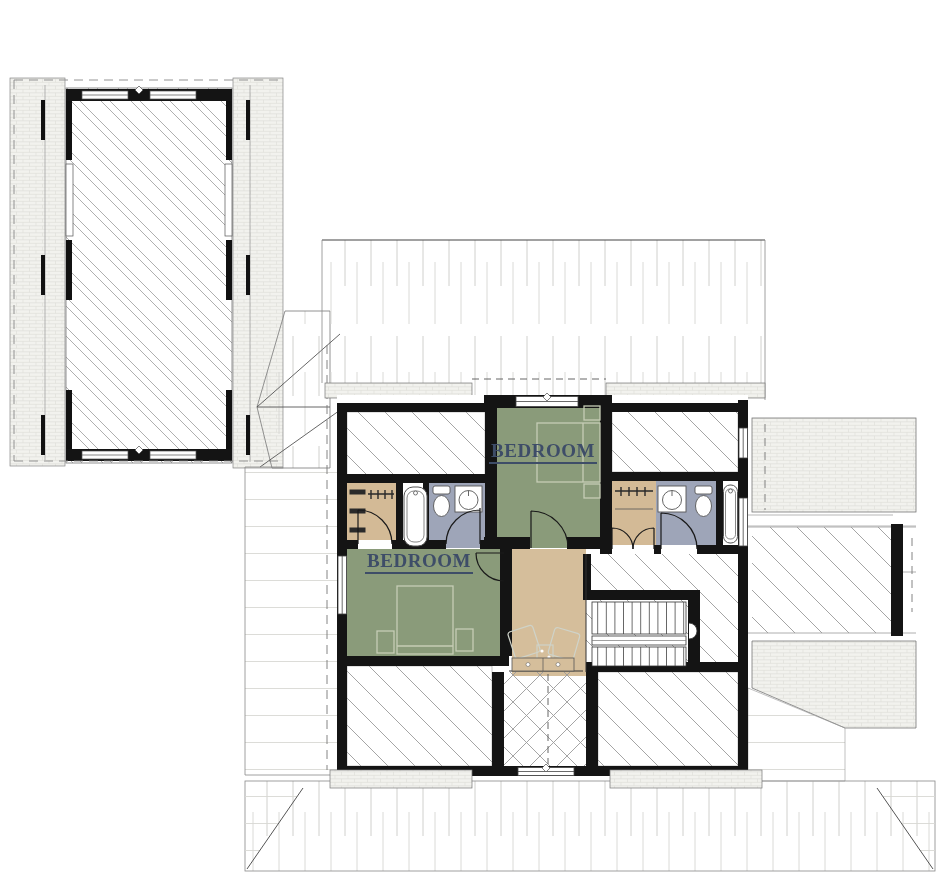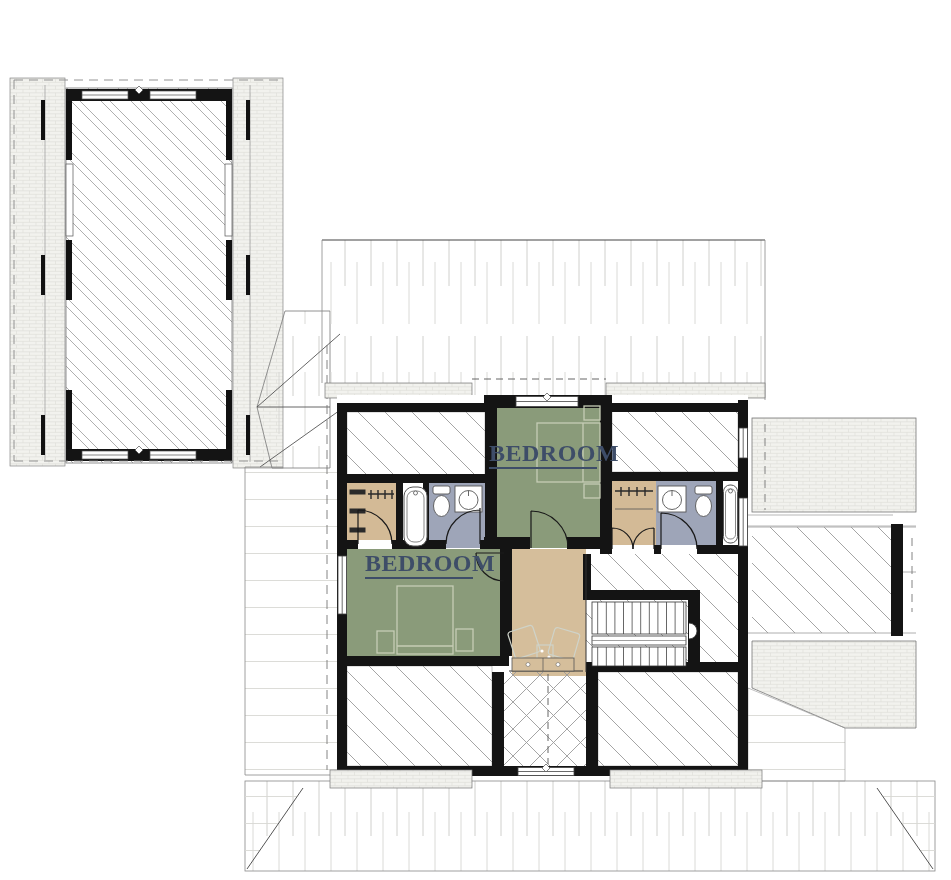--- a/index.html
+++ b/index.html
@@ -1,19 +1,19 @@
 <!DOCTYPE html>
 <html style="--paper: #FFFFFF; --bedroom-fill: #8A9B7A; --closet-fill: #D3BA96; --bathroom-fill: #9EA5B8; --hall-fill: #D5BE9B; --label-color: #3E4D68; --wall-color: #141414; --hatch-line: #9B9B9B; --roof-line: #CBCBC7; --shingle-bg: #F2F2EE; --fixture-line: #555555; --furniture-line: #C6CDB6;"><head>
 <meta charset="utf-8">
 <style>
   html,body{margin:0;padding:0;background:#fff;}
   #plan-page{position:relative;width:951px;height:880px;background:var(--paper,#fff);overflow:hidden;
              font-family:"Liberation Serif", serif;}
   #plan-svg{position:absolute;left:0;top:0;}
-  .room-label{position:absolute;text-align:center;font-weight:bold;font-size:24px;
+  .room-label{position:absolute;text-align:center;font-weight:bold;font-size:19px;
               letter-spacing:.5px;color:var(--label-color,#3E4D68);
               border-bottom:2px solid var(--label-color,#3E4D68);
               padding-bottom:1px;line-height:1.05;font-family:"Liberation Serif", serif;}
   #label-bedroom-top{left:489px;top:441px;width:108px;}
   #label-bedroom-left{left:365px;top:551px;width:108px;}
 </style>
 </head>
 <body>
 
 <div id="plan-page">

